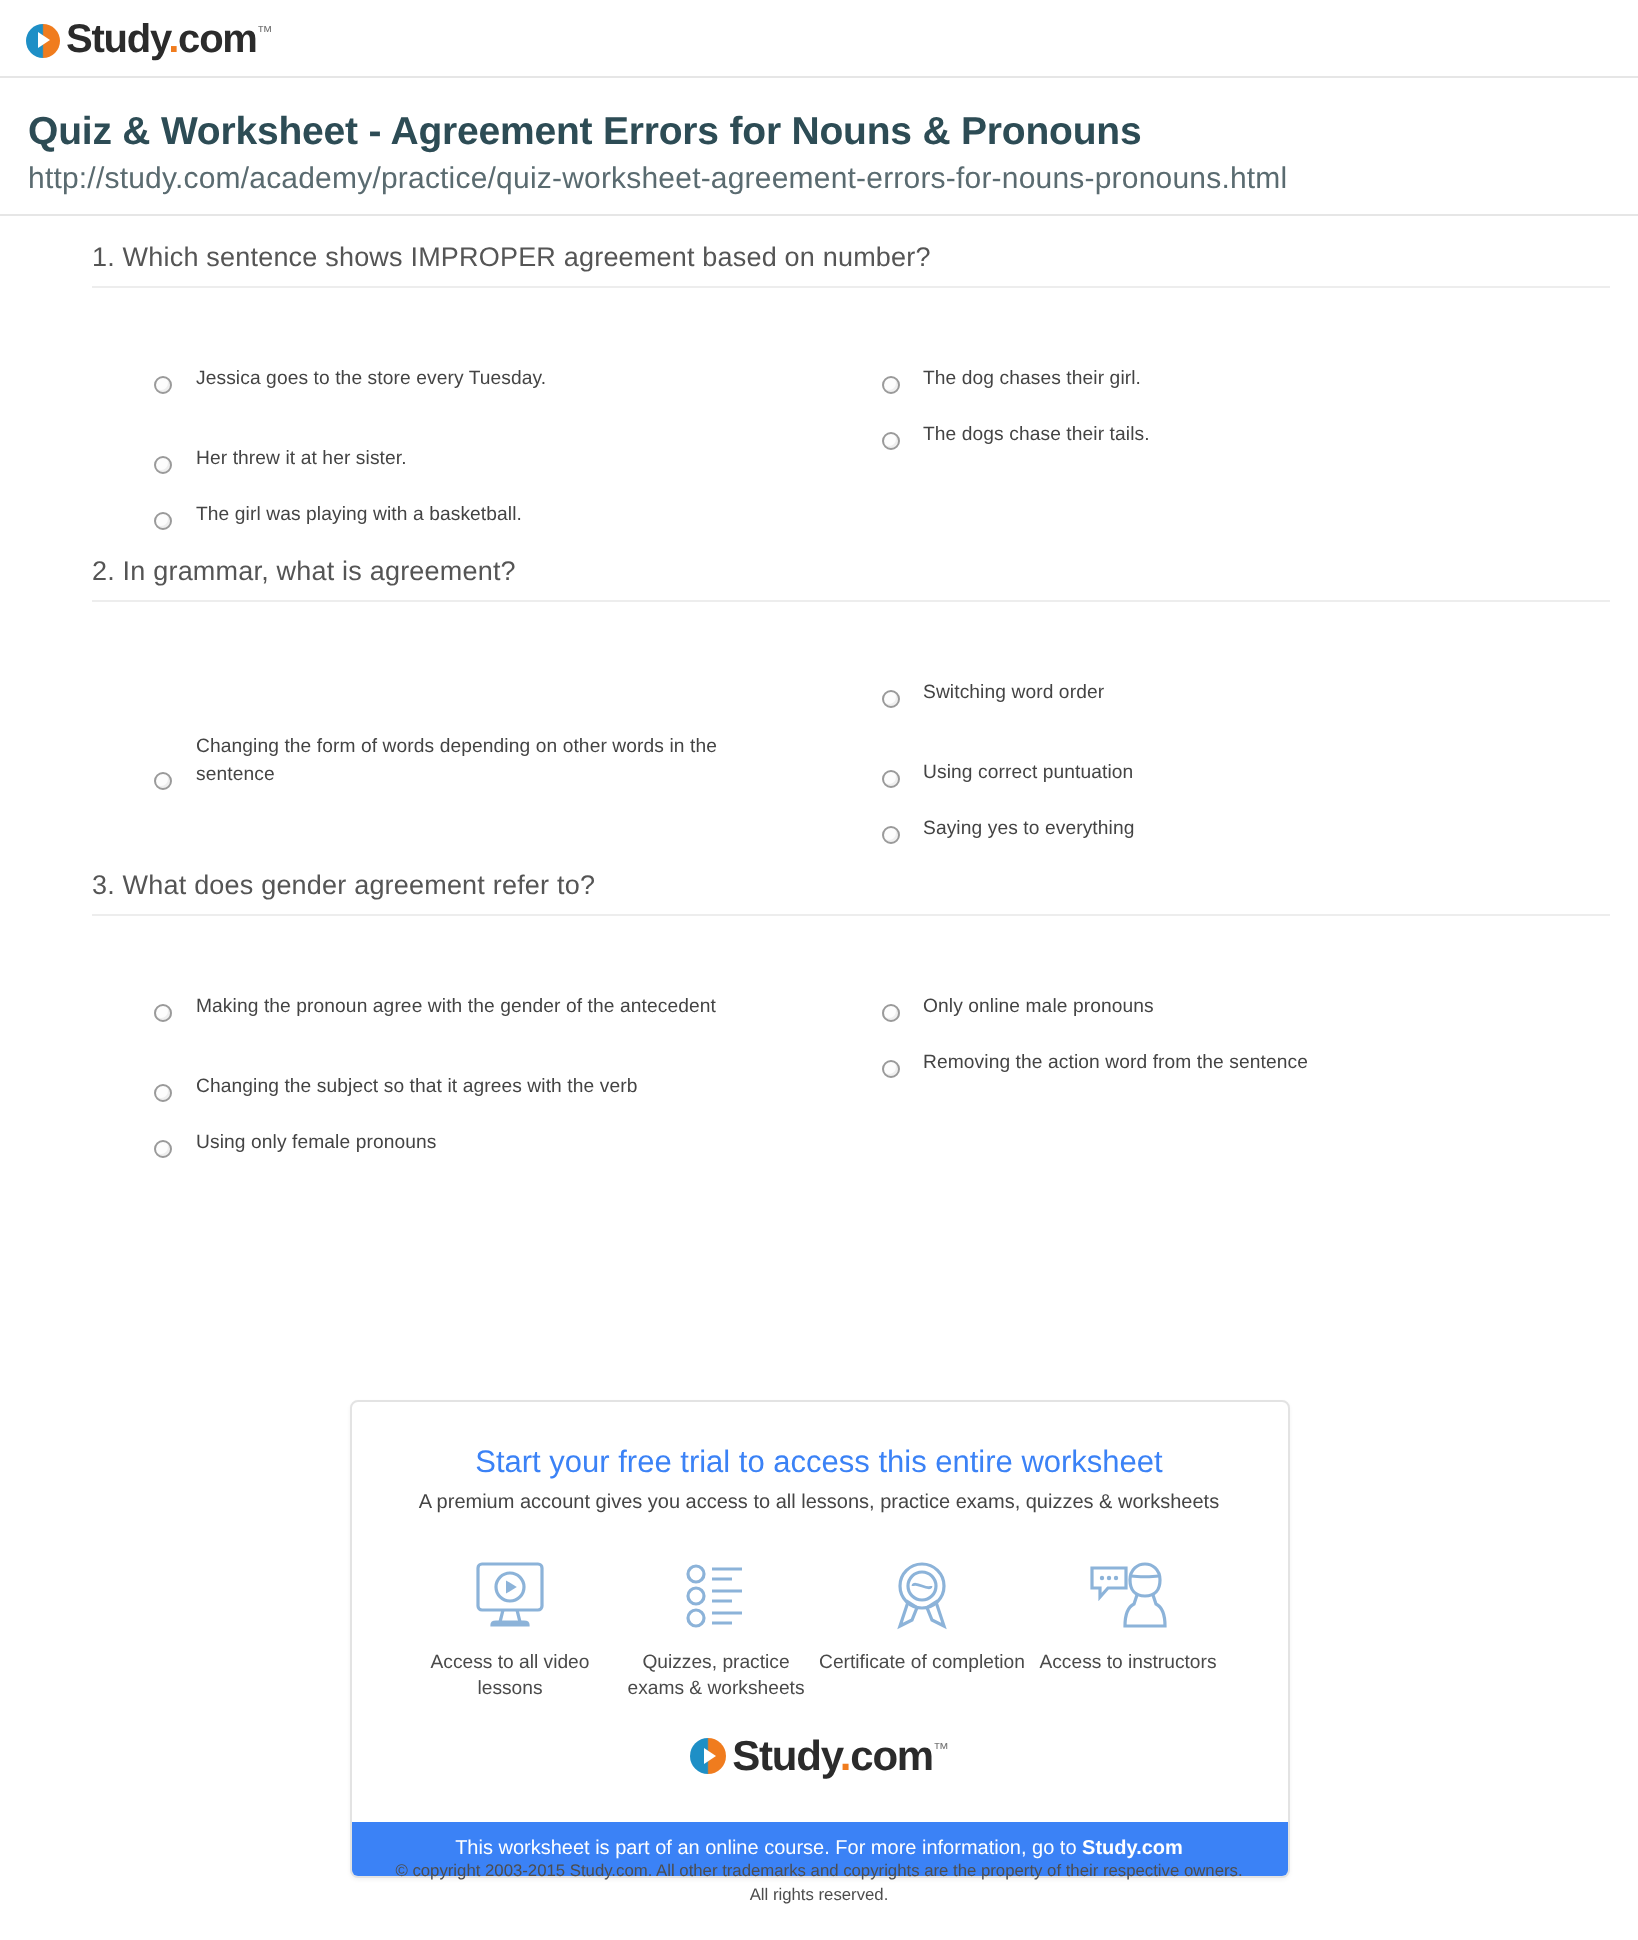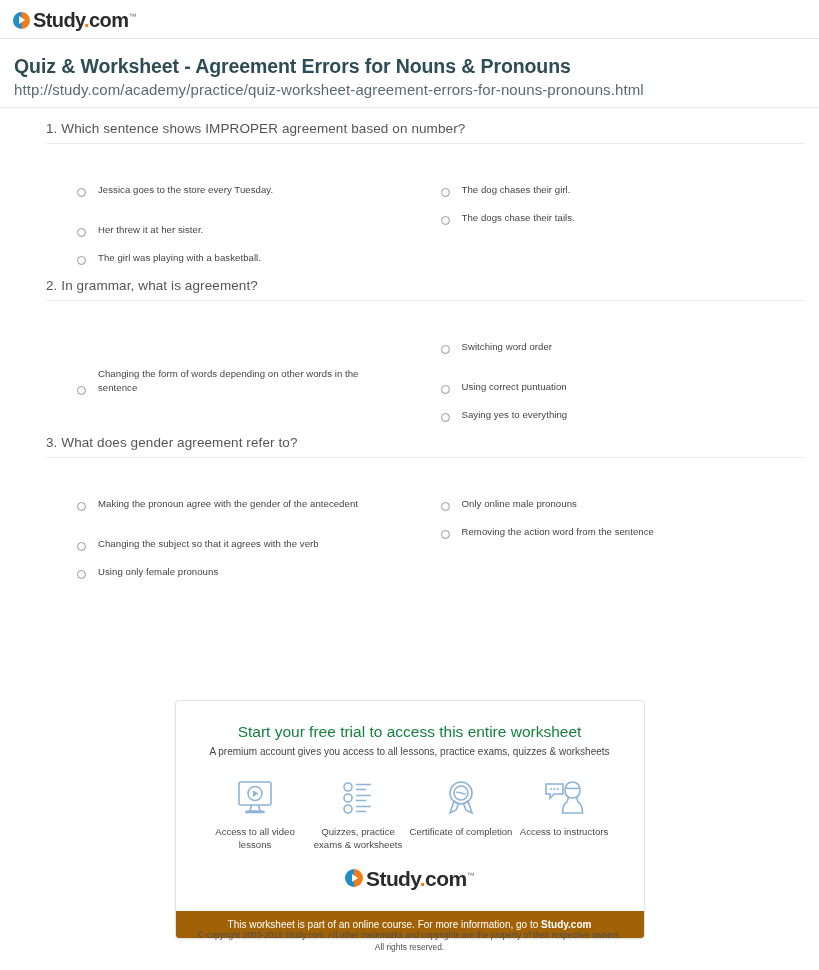--- a/index.html
+++ b/index.html
@@ -114,21 +114,21 @@
     margin: 0 auto;
     background: #ffffff;
     border: 1px solid #e3e3e3;
     border-radius: 4px;
     box-shadow: 0 1px 2px rgba(0,0,0,.05);
     overflow: hidden;
   }
   .promo-inner { padding: 22px 20px 10px 20px; text-align: center; }
   .promo-head {
     font-size: 15.5px;
-    color: #15803d;
+    color: #3b82f6;
     font-weight: 400;
     margin: 0 0 5px 0;
   }
   .promo-sub {
     font-size: 10px;
     color: #454545;
     margin: 0 0 20px 0;
   }
   .features {
     display: flex;
@@ -151,21 +151,21 @@
   .promo-logo {
     display: flex;
     justify-content: center;
     align-items: center;
     padding: 16px 0 12px 0;
   }
   .promo-logo .logo-text { font-size: 21px; }
   .promo-logo .logo-mark { width: 18px; height: 18px; }
   .promo-logo .logo-mark::after { left: 6.5px; top: 4.6px; }
   .promo-banner {
-    background: #a16207;
+    background: #3b82f6;
     color: #ffffff;
     font-size: 10px;
     text-align: center;
     padding: 8px 4px;
   }
   .promo-banner b { font-weight: 700; }
 
   
   .copyright {
     position: absolute;

